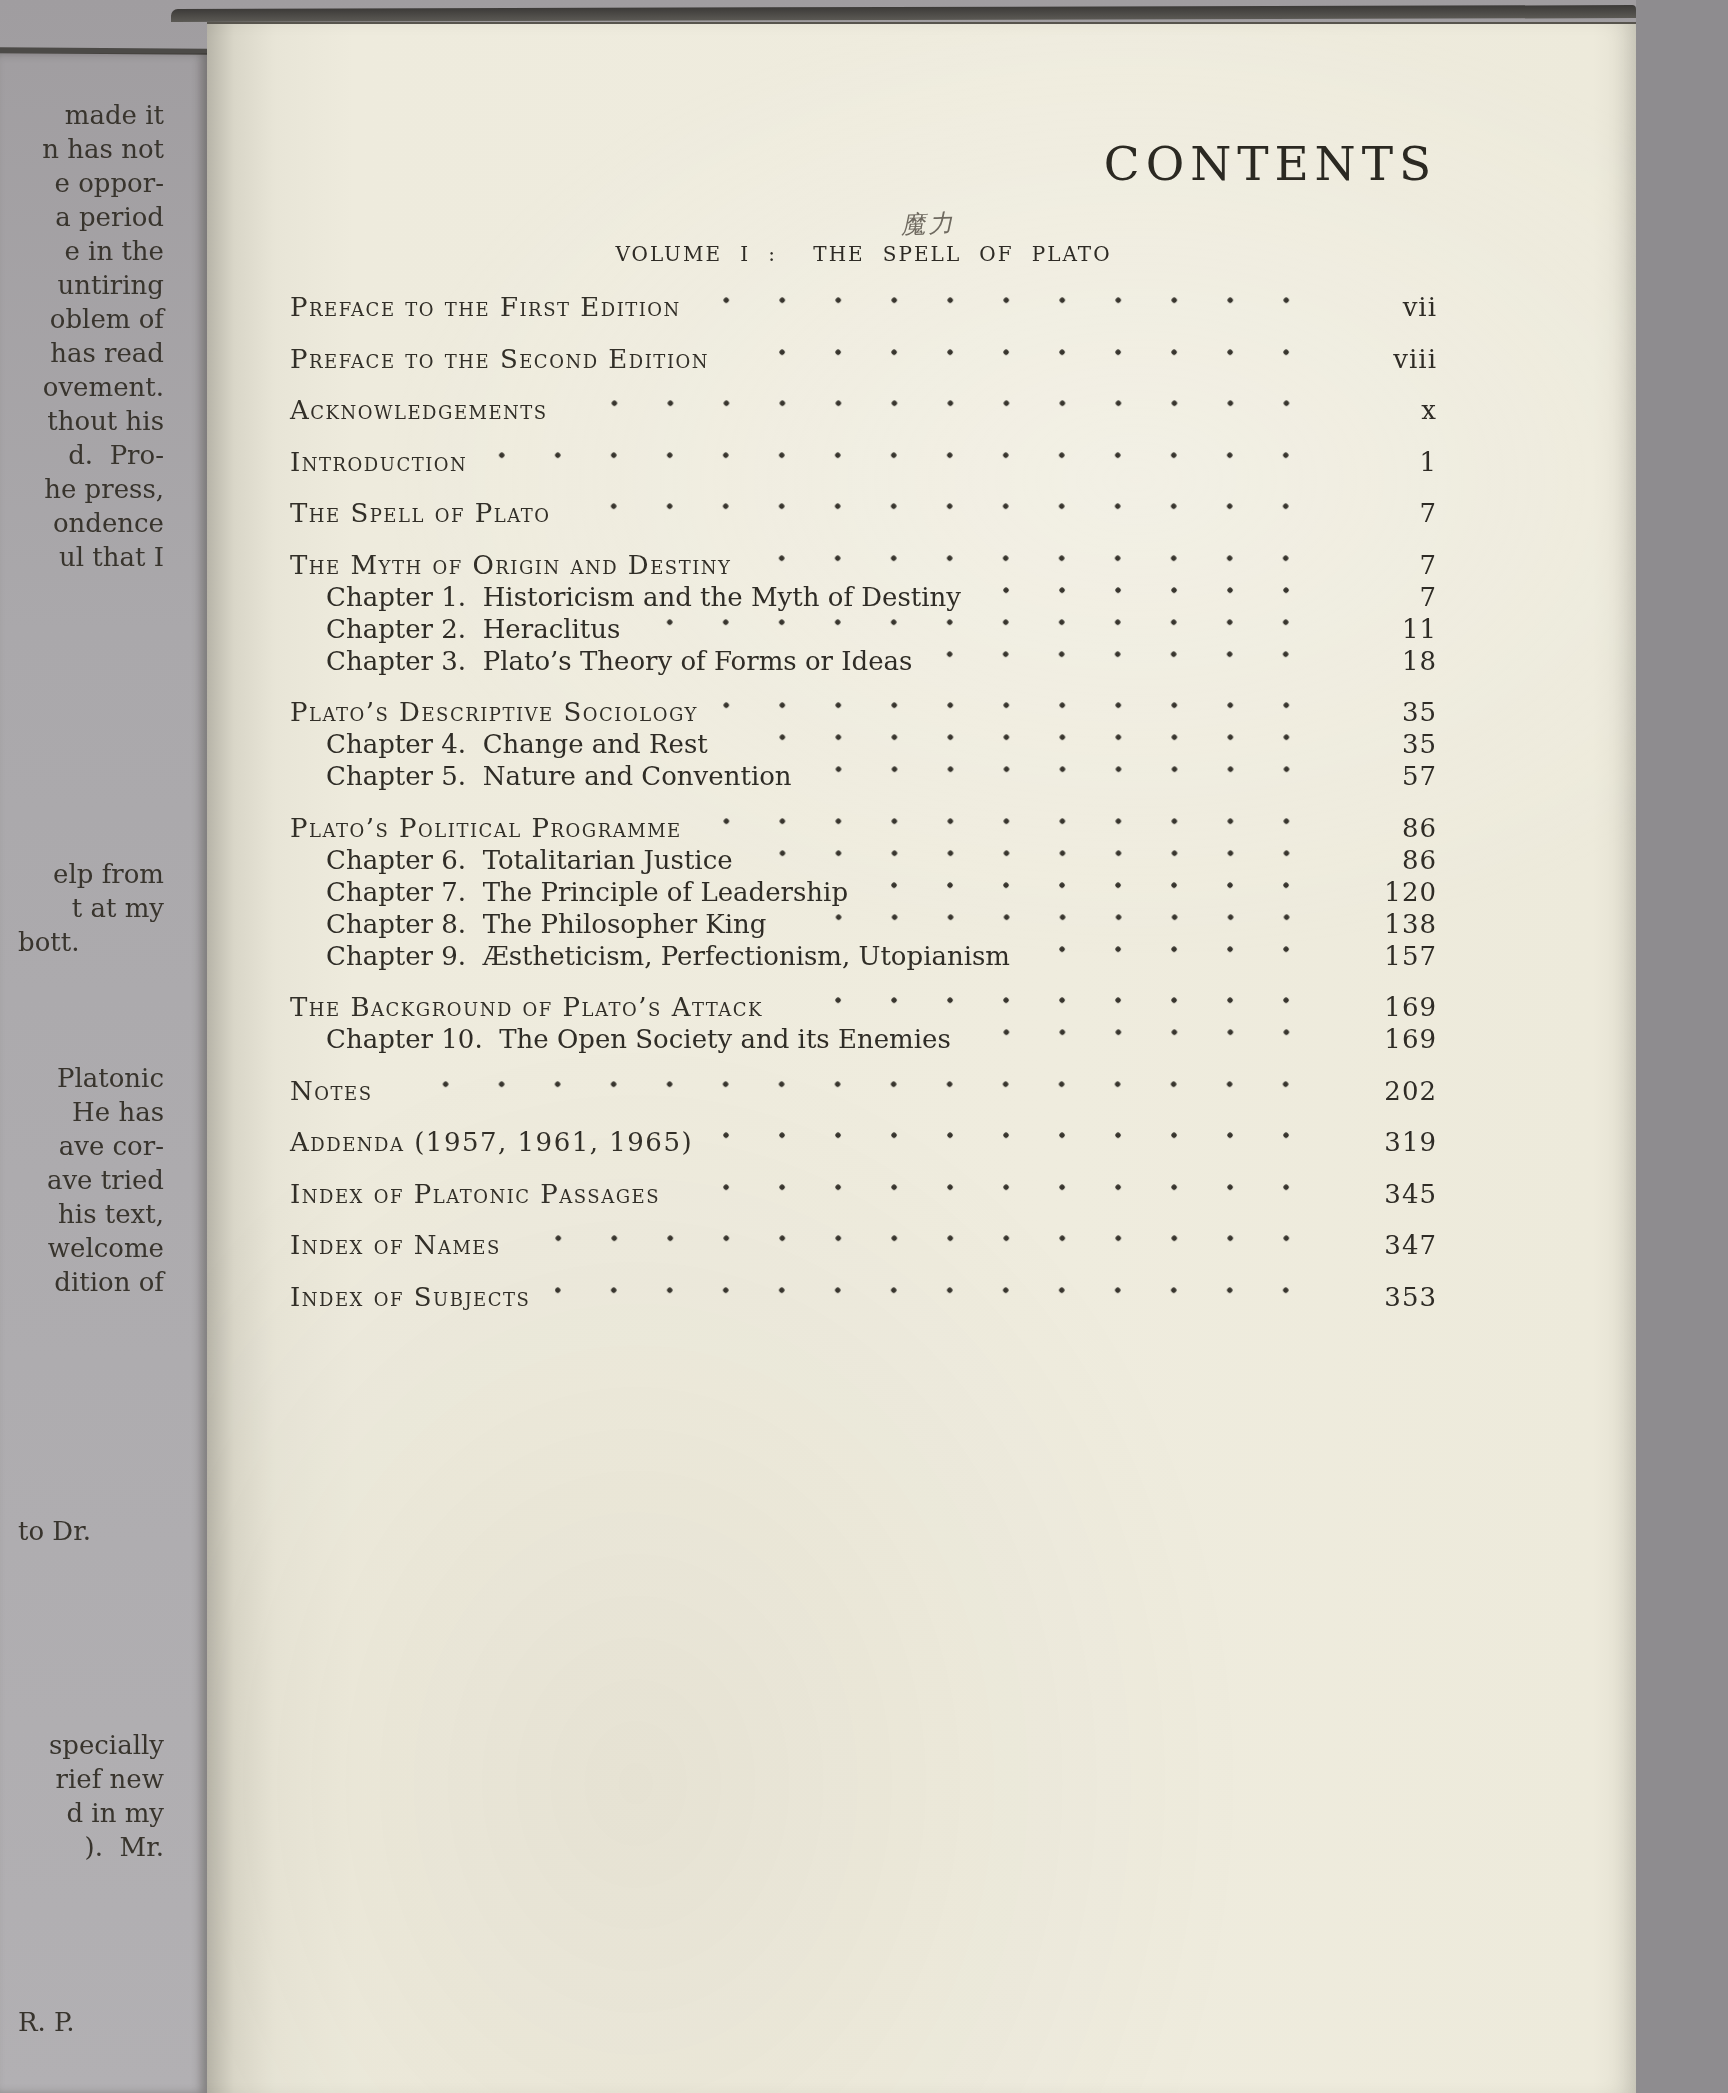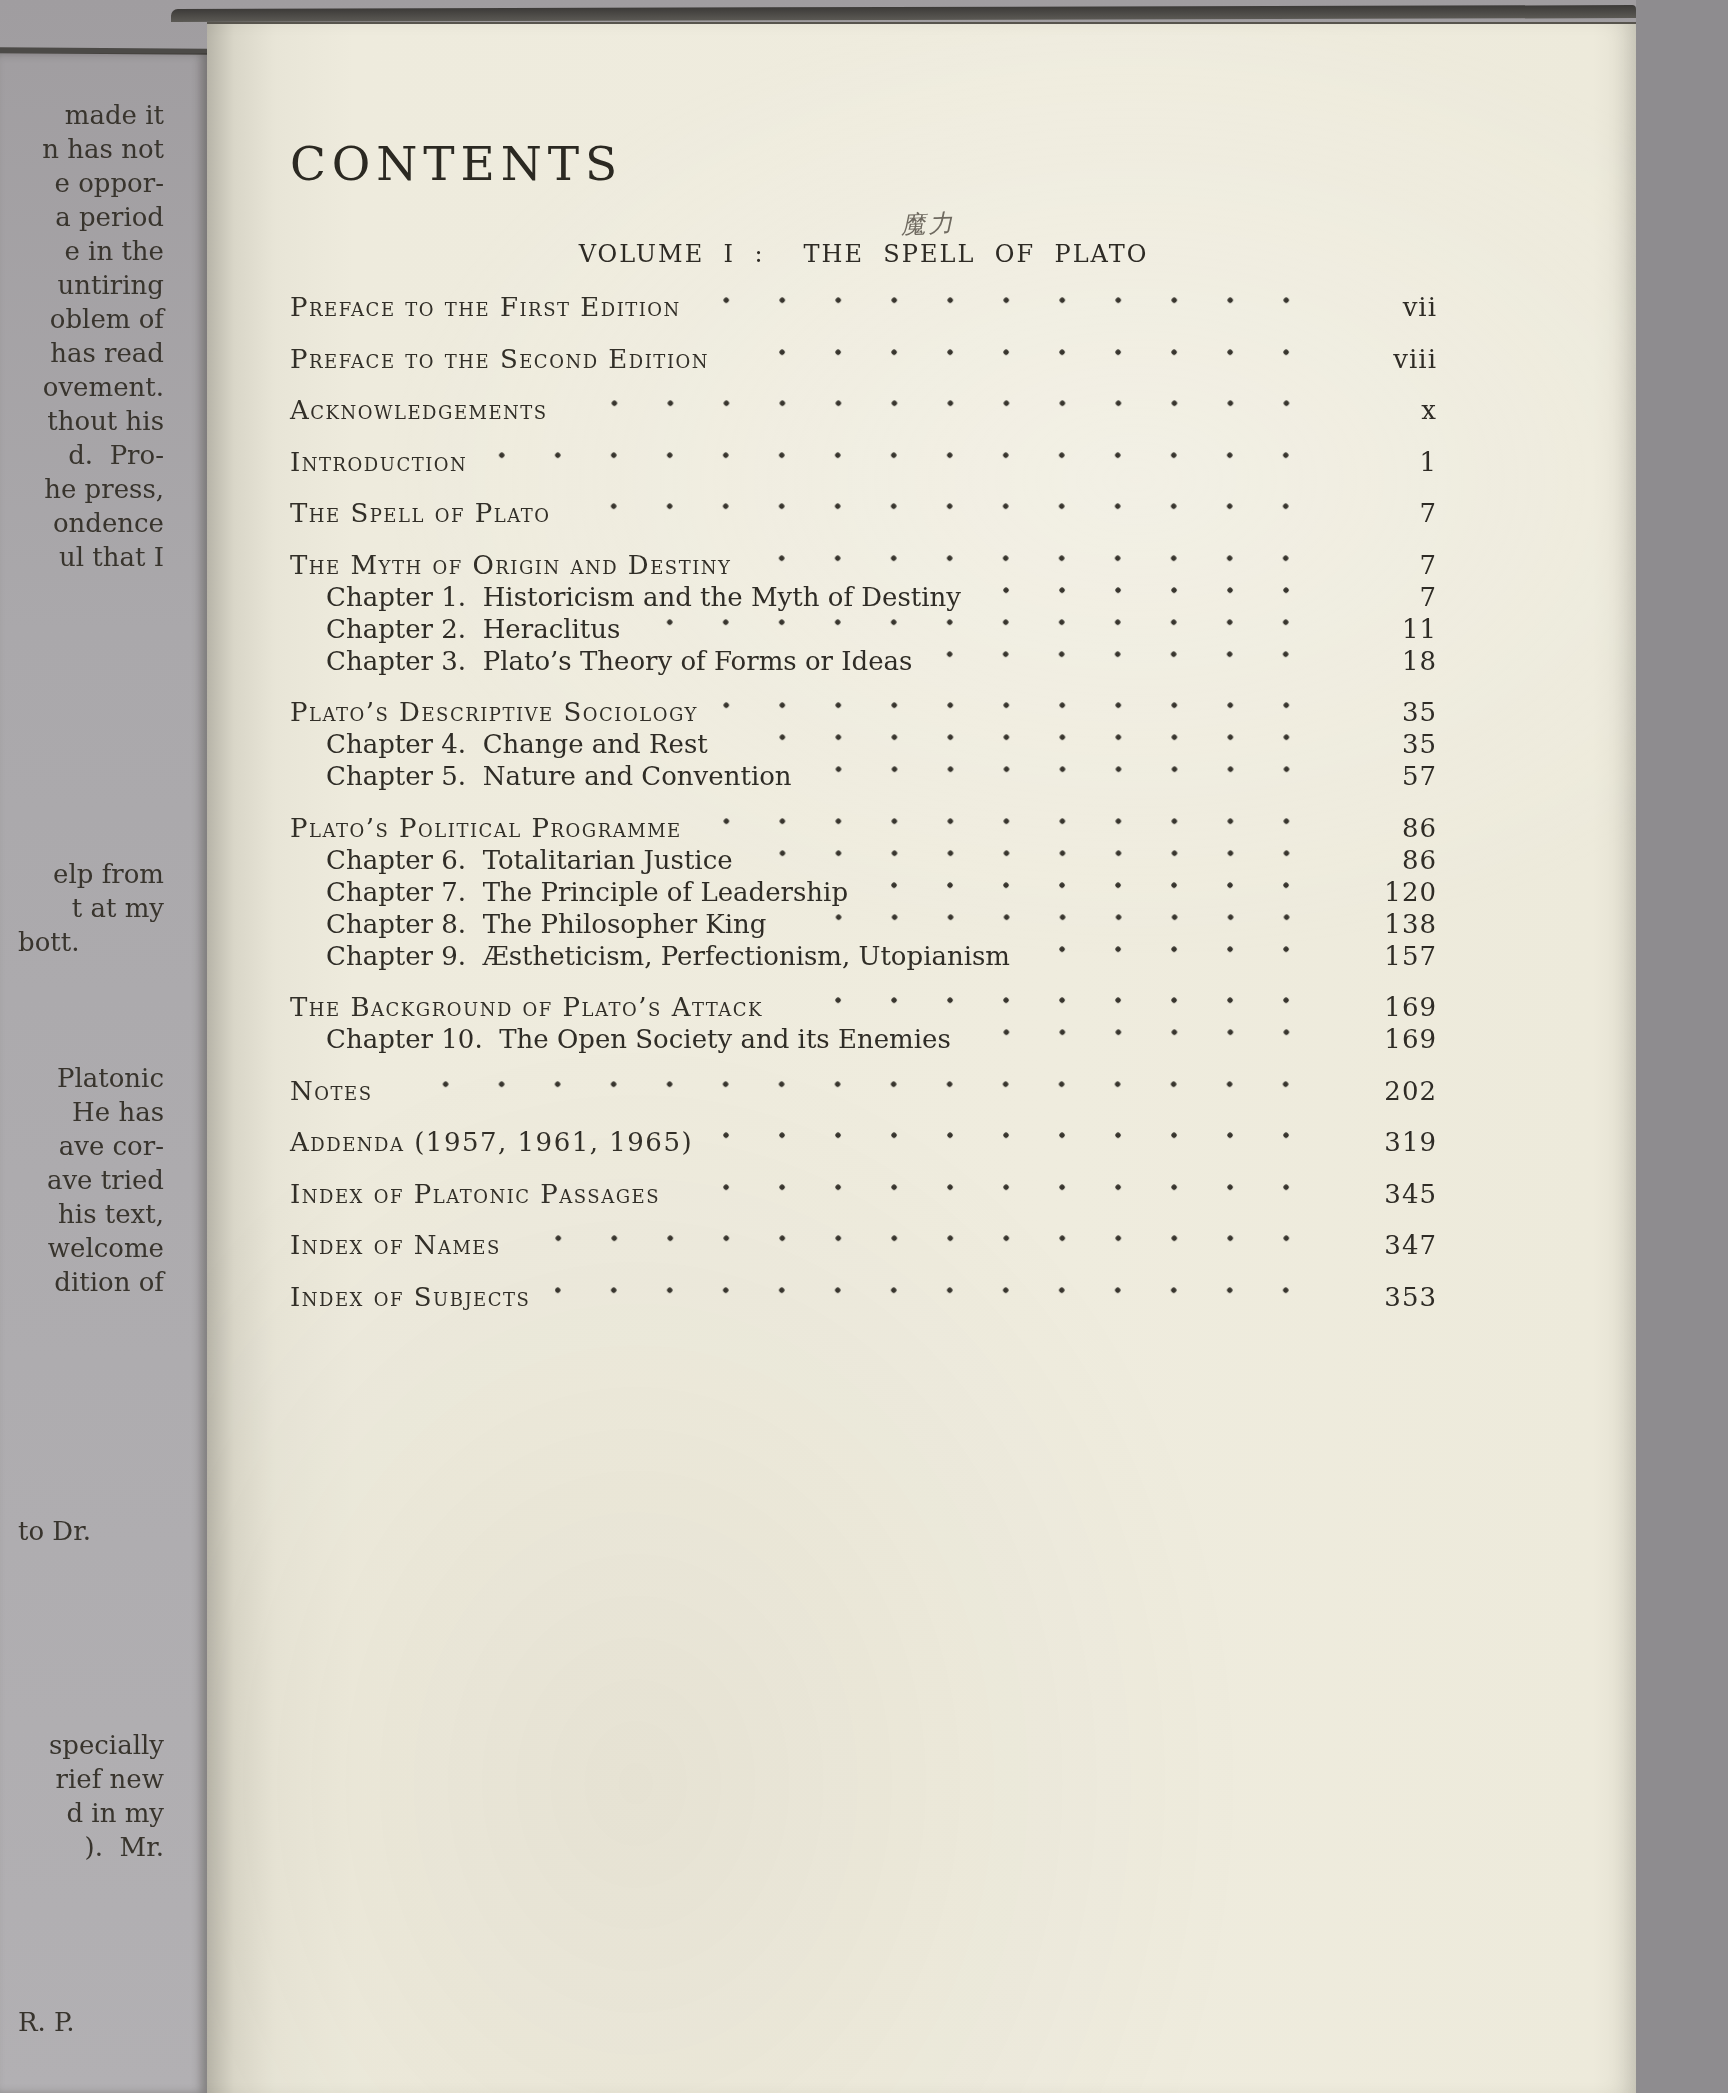--- a/index.html
+++ b/index.html
@@ -49,25 +49,25 @@
       linear-gradient(90deg,#b7b4a8 0px,#d9d6c8 27px,#e8e5d7 68px,#eeebdd 146px,#efecde 60%,#edeadb 97%,#e2dfd0 100%);
     border-top:2.9px solid #57544d;
     box-shadow:inset -15.6px 0 23.4px -11.7px rgba(0,0,0,.18);
     color:#2f2c26;
   }
   .content{position:relative;height:100%;padding:0 199px 0 83px;}
 
   h1.title{
     margin:113px 0 0 0;
     font-size:47px;font-weight:400;line-height:53px;
-    letter-spacing:5.9px;text-align:left;color:#2b2922;
+    letter-spacing:5.9px;text-align:right;color:#2b2922;
   }
   .subtitle-wrap{position:relative;margin-top:47px;text-align:center;}
   h2.subtitle{
-    margin:0;font-size:24px;font-weight:400;line-height:35px;
+    margin:0;font-size:20px;font-weight:400;line-height:35px;
     letter-spacing:2px;word-spacing:9.8px;white-space:pre;color:#2e2b25;
   }
   .annotation{
     position:absolute;left:calc(50% + 37px);top:-29px;
     font-size:24.4px;color:#6e695f;letter-spacing:2.9px;
     transform:rotate(-2deg);font-style:italic;
   }
   .page-col-header{
     margin-top:3.9px;text-align:right;
     font-size:20.5px;letter-spacing:2.4px;color:#33302a;

